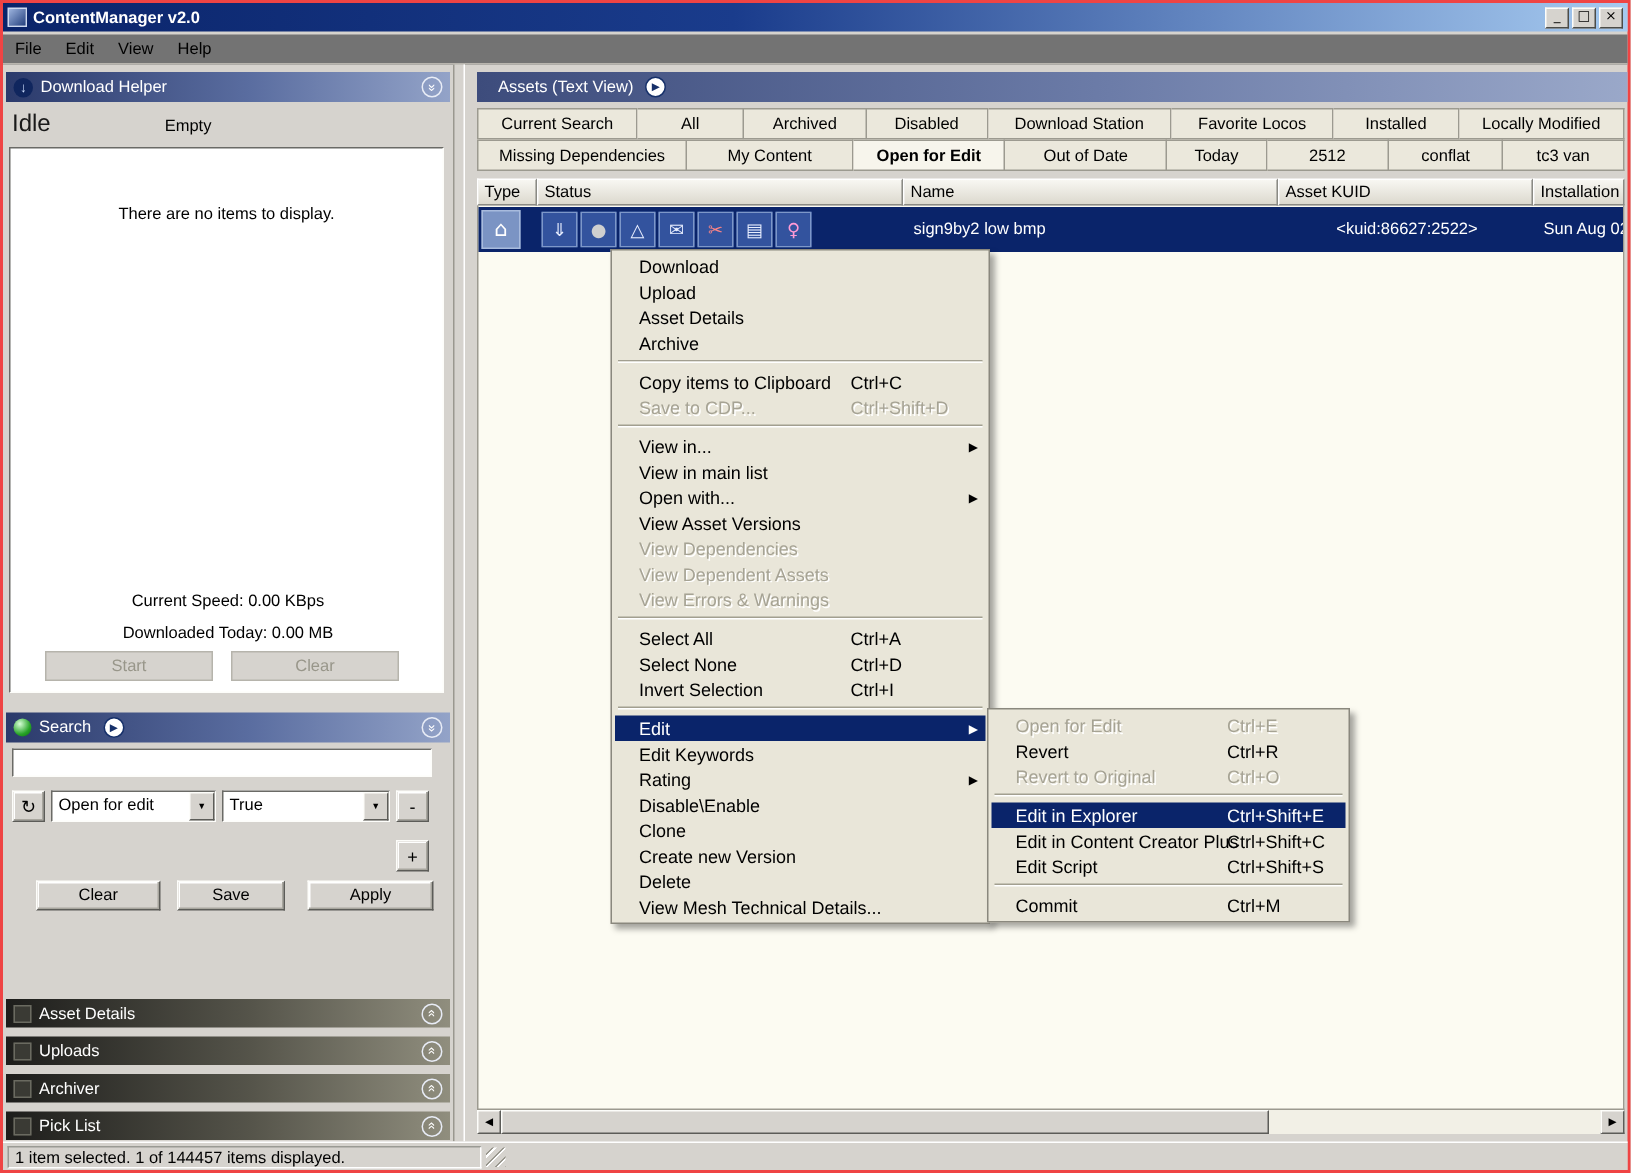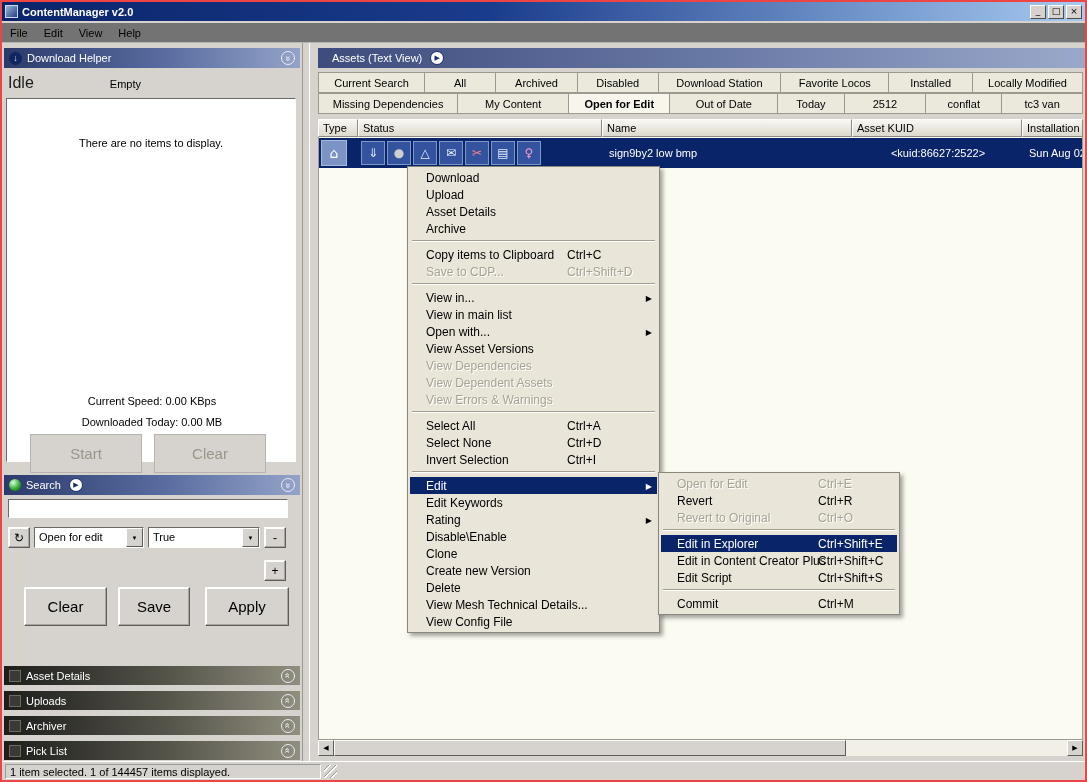--- a/index.html
+++ b/index.html
@@ -53,21 +53,21 @@
 
   
   .dh-state { position:absolute; left:6px; top:31px; right:6px; display:flex; align-items:baseline; }
   .idle { font-size:16px; color:#1a1a1a; }
   .empty-lbl { margin-left:76px; }
   .dh-list { position:absolute; left:4px; top:55px; right:6px; height:364px; background:#fff;
     border:1px solid; border-color:#6a6a66 #fdfdfa #fdfdfa #6a6a66; text-align:center; padding-top:38px; }
   .dh-line { position:absolute; left:0; right:0; text-align:center; }
   .dh-speed { top:352px; } .dh-today { top:373px; }
   .dh-btns { position:absolute; top:391px; left:0; right:0; height:22px; }
-  .btn { font-family:inherit; font-size:15px; height:39px; background:#d6d3ce; color:#000;
+  .btn { font-family:inherit; font-size:11px; height:20px; background:#d6d3ce; color:#000;
     border:1px solid; border-color:#fdfdfa #5c5c58 #5c5c58 #fdfdfa;
     box-shadow:inset -1px -1px 0 #a8a69e, inset 1px 1px 0 #fff; padding:0; }
   .btn.dis { color:#98968a; border-color:#b6b4ac; box-shadow:none; }
   .b-start { position:absolute; left:28px; width:112px; }
   .b-clear1 { position:absolute; left:152px; width:112px; }
 
   
   .search-input { position:absolute; left:6px; top:456px; width:280px; height:19px;
     border:1px solid; border-color:#6a6a66 #fdfdfa #fdfdfa #6a6a66; background:#fff;
     font-family:inherit; font-size:11px; padding:0 3px; }
@@ -393,23 +393,20 @@
       </div>
     <div class="mi">
         <span class="mi-l">Create new Version</span>
       </div>
     <div class="mi">
         <span class="mi-l">Delete</span>
       </div>
     <div class="mi">
         <span class="mi-l">View Mesh Technical Details...</span>
       </div>
-    <div class="mi">
-        <span class="mi-l">View Config File</span>
-      </div>
   </div>
 
   <div class="menu sub">
     <div class="mi dis">
       <span class="mi-l">Open for Edit</span>
       <span class="mi-sc">Ctrl+E</span>
     </div>
     <div class="mi">
       <span class="mi-l">Revert</span>
       <span class="mi-sc">Ctrl+R</span>

